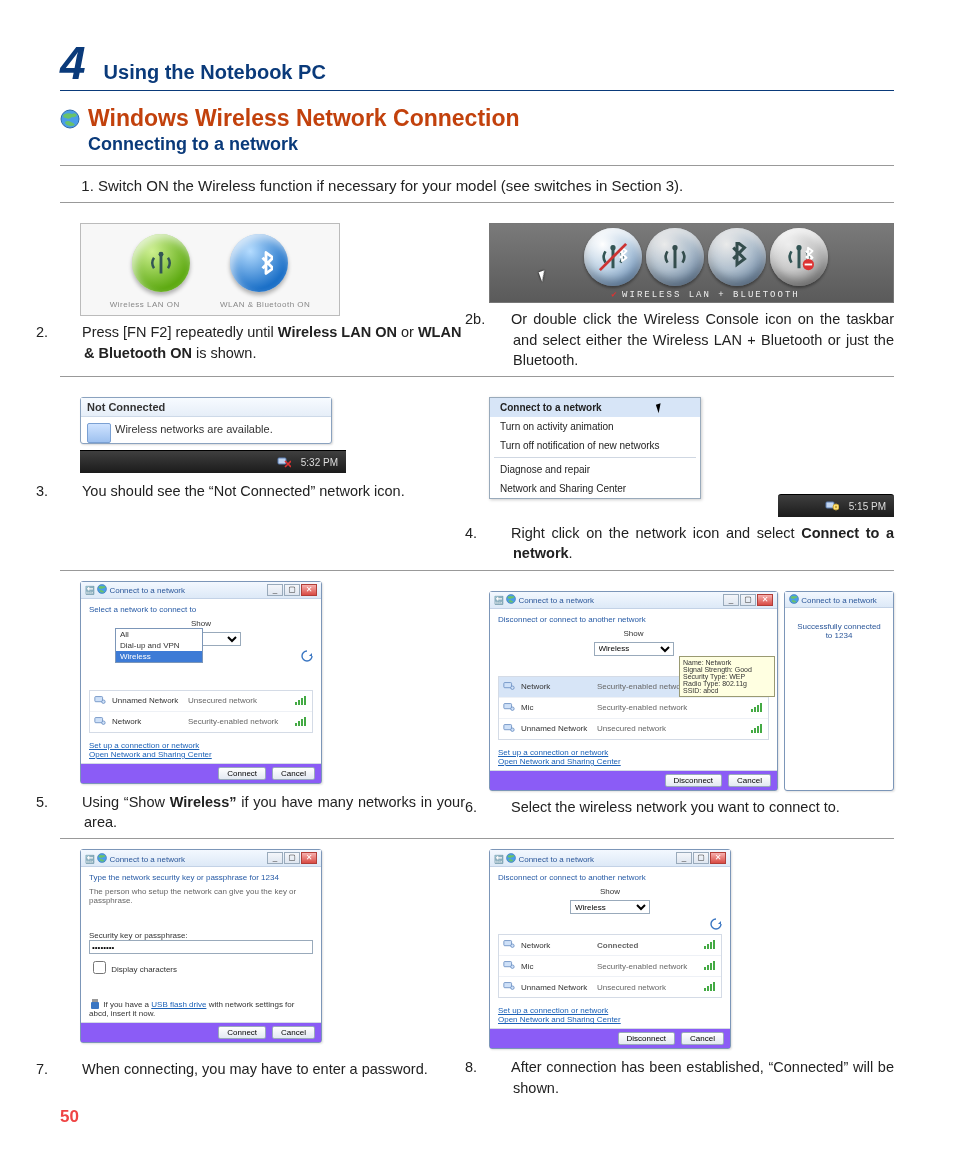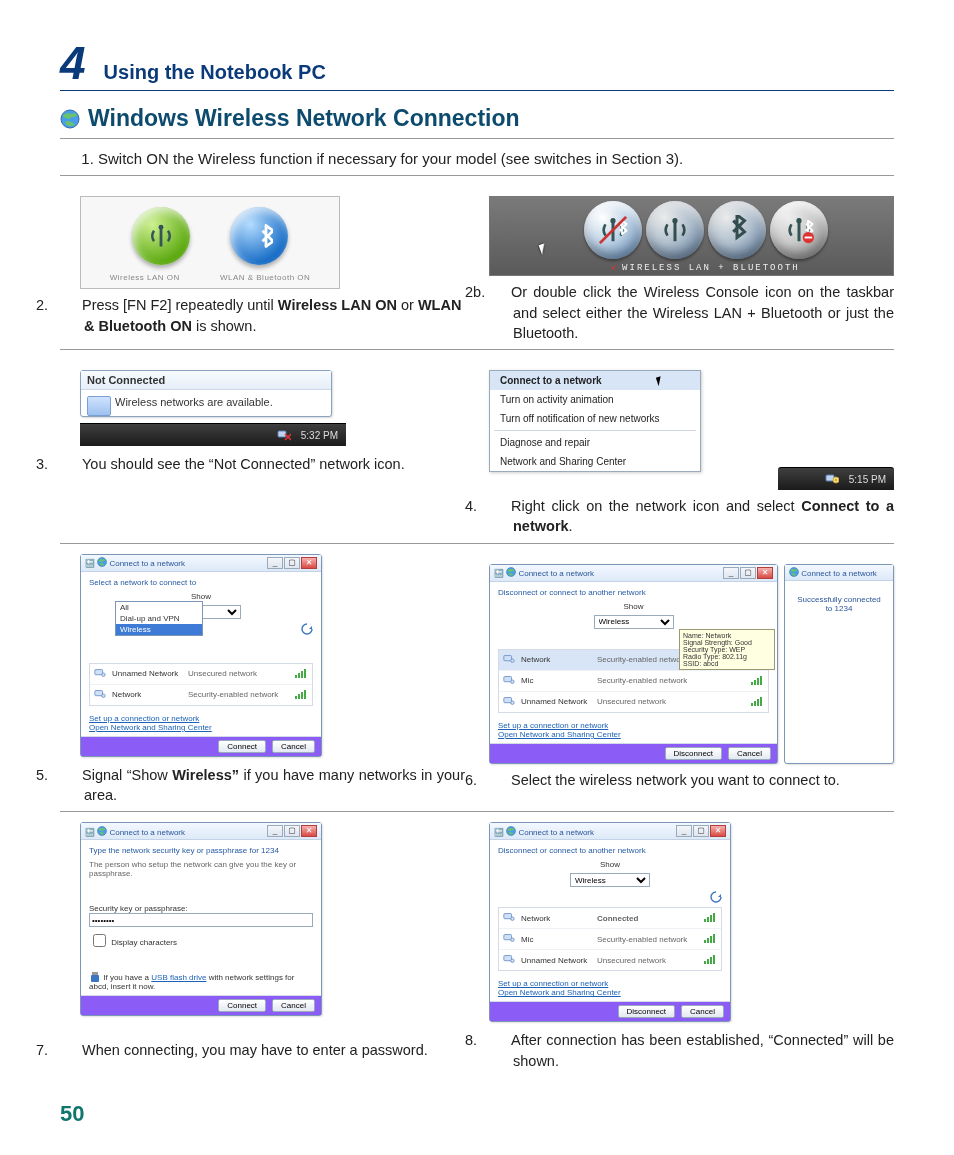--- a/index.html
+++ b/index.html
@@ -37,21 +37,21 @@
   .hr-gray { border: 0; border-top: 1px solid #999; margin: 6px 0 10px 0; }
   .section-line {
     display: flex;
     align-items: center;
     gap: 8px;
     margin: 14px 0 2px 0;
   }
   .section-title {
     font-size: 23px;
     font-weight: bold;
-    color: #0c4a6e;
+    color: #c2410c;
   }
   .section-sub {
     font-size: 18px;
     font-weight: bold;
     color: #0a3a7a;
     margin: 2px 0 10px 28px;
   }
   .globe-icon {
     width: 20px; height: 20px;
     display: inline-block;
@@ -71,23 +71,23 @@
     margin-top: 6px;
   }
   .col { width: 50%; }
   .step-text { font-size: 14.5px; line-height: 1.4; margin-left: 24px; text-indent: -24px; }
   .step-text .num { display:inline-block; width:22px; }
   .step-justify { text-align: justify; }
   .page-num {
     position: absolute;
     left: 60px;
     bottom: 28px;
-    font-size: 22px;
+    font-size: 17px;
     font-weight: bold;
-    color: #0f766e;
+    color: #ef4444;
   }
 
   
   .illus {
     border: 1px solid #bbb;
     background: #f7f7f7;
     box-sizing: border-box;
     margin: 10px 0 6px 0;
   }
   .illus-row { display:flex; justify-content:center; align-items:center; gap:40px; padding:10px 6px 6px 6px;}
@@ -300,20 +300,21 @@
   <hr class="hr-blue">
 
   <div class="section-line">
     <span class="globe-icon">
       <svg viewBox="0 0 20 20">
           <use href="#globe"></use>
         </svg>
     </span>
     <span class="section-title">Windows Wireless Network Connection</span>
   </div>
+  <div class="section-sub">Connecting to a network</div>
 
   <hr class="hr-gray">
   <ol class="steps">
     <li>Switch ON the Wireless function if necessary for your model (see switches in Section 3).</li>
   </ol>
   <hr class="hr-gray">
 
   <div class="cols">
     <div class="col">
       <div class="illus" style="width:260px;margin-left:20px">
@@ -485,21 +486,21 @@
         <div class="links">
           <a>Set up a connection or network</a>
           <a>Open Network and Sharing Center</a>
         </div>
         <div class="btnbar">
           <button>Connect</button>
           <button>Cancel</button>
         </div>
       </div>
       <div class="step-text step-justify" style="margin-top:8px">
-        <span class="num">5.</span><span>Signal “Show </span><b>Wireless”</b><span> if you have many networks in your area.</span>
+        <span class="num">5.</span><span>Using “Show </span><b>Wireless”</b><span> if you have many networks in your area.</span>
       </div>
     </div>
 
     <div class="col">
       <div class="dlg-outer">
         <div class="dlg" style="position:relative">
           <div class="tbar">
             <span class="tl">🔙 <svg width="10" height="10" viewBox="0 0 20 20" style="vertical-align:-1px">
                   <use href="#globe"></use>
                 </svg> <span>Connect to a network</span></span>
@@ -602,21 +603,21 @@
                 <use href="#usb"></use>
               </svg>
             <span>If you have a </span><a style="color:#1b61b7;text-decoration:underline">USB flash drive</a><span> with network settings for abcd, insert it now.</span>
           </div>
         </div>
         <div class="btnbar">
           <button>Connect</button>
           <button>Cancel</button>
         </div>
       </div>
-      <div class="step-text step-justify" style="margin-top:24px">
+      <div class="step-text step-justify" style="margin-top:16px">
         <span class="num">7.</span><span>When connecting, you may have to enter a password.</span>
       </div>
     </div>
 
     <div class="col">
       <div class="dlg" style="width:240px">
         <div class="tbar">
           <span class="tl">🔙 <svg width="10" height="10" viewBox="0 0 20 20" style="vertical-align:-1px">
                 <use href="#globe"></use>
               </svg> <span>Connect to a network</span></span>

